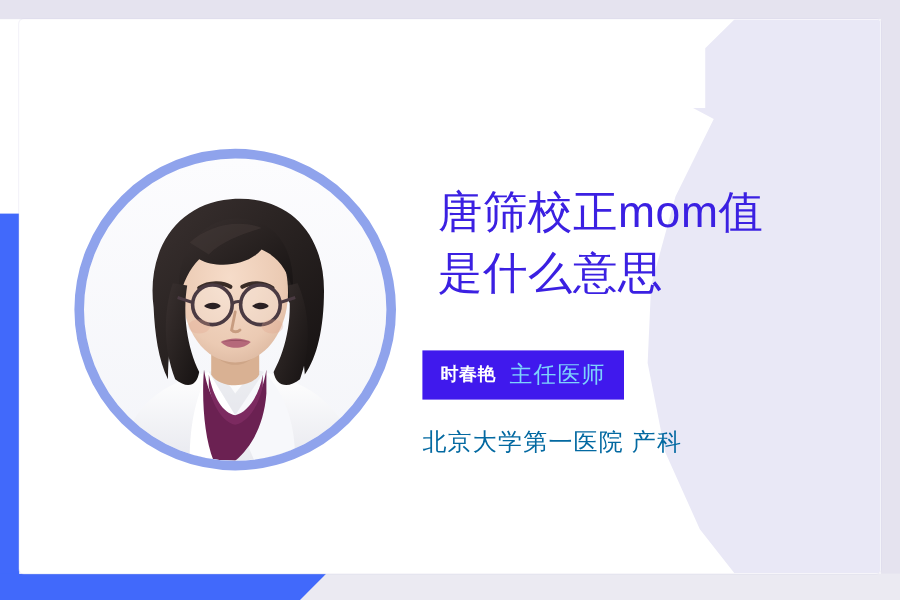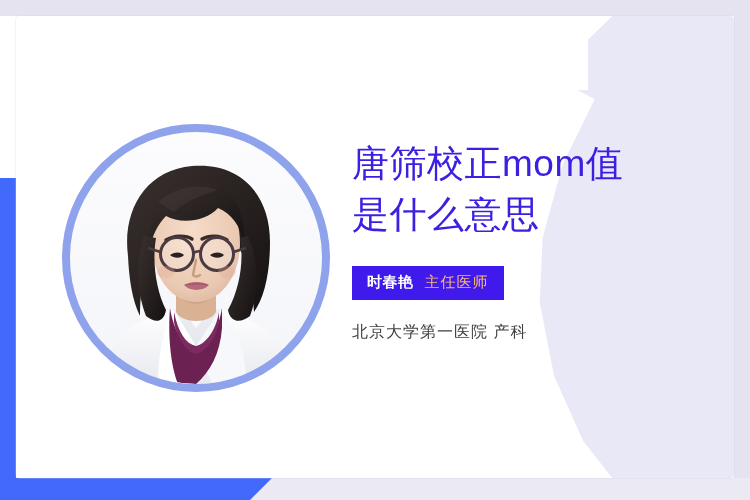--- a/index.html
+++ b/index.html
@@ -147,47 +147,47 @@
     left: 336px;
     top: 122px;
     width: 350px;
   }
   .headline {
     color: #3B20E2;
     font-size: 37px;
     line-height: 1.38;
     font-weight: 400;
     letter-spacing: 0.5px;
-    margin: 0;
+    margin: 13px;
     white-space: pre-line;
   }
   .doctor-badge {
     display: inline-flex;
     align-items: center;
     gap: 11px;
     background: #4019ED;
     padding: 7px 15px 8px 15px;
     margin-top: 26px;
   }
   .doctor-name {
     color: #ffffff;
     font-size: 15px;
     font-weight: 700;
     letter-spacing: 0.5px;
   }
   .doctor-title {
-    color: #fdba74;
-    font-size: 15px;
+    color: #7dd3fc;
+    font-size: 19px;
     font-weight: 400;
     letter-spacing: 1px;
   }
   .affiliation {
     margin-top: 22px;
-    color: #404040;
-    font-size: 16px;
+    color: #0369a1;
+    font-size: 20px;
     letter-spacing: 1px;
   }
 </style>
 </head>
 <body>
 
 <div class="card">
 
   <div class="frame-top-band"></div>
   <div class="frame-right-band"></div>

